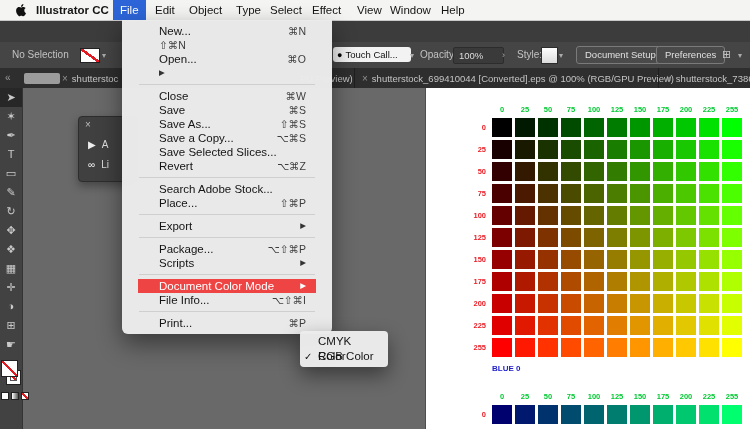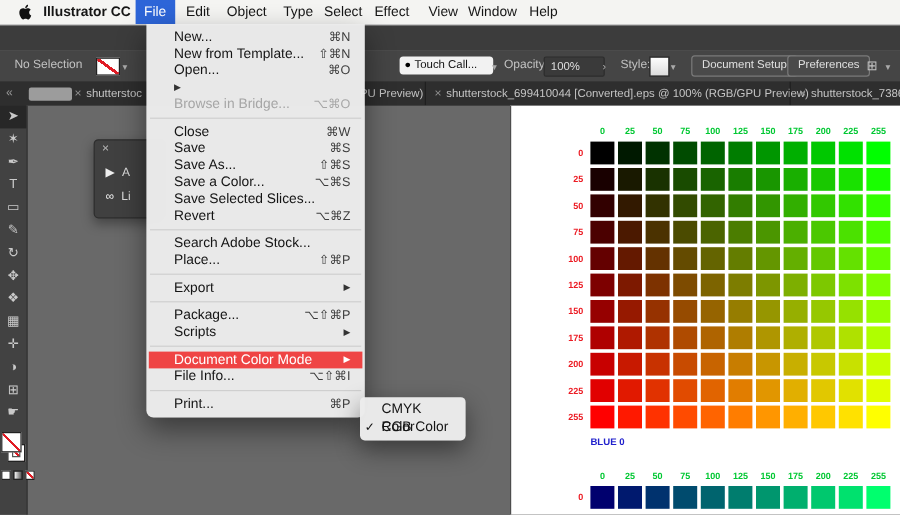--- a/index.html
+++ b/index.html
@@ -91,21 +91,21 @@
   #floatpanel{position:absolute;left:78px;top:116px;width:58px;height:64px;background:#404040;
               border:1px solid #2d2d2d;border-radius:4px;box-shadow:0 4px 10px rgba(0,0,0,.35);z-index:5;
               color:#ddd;}
   #floatpanel .close-x{position:absolute;left:6px;top:2px;color:#bbb;font-size:10px;}
   #floatpanel .prow{position:absolute;left:9px;font-size:10px;display:flex;gap:6px;align-items:center;}
   #floatpanel .r1{top:22px}.r2{top:42px}
   #floatpanel .picon{color:#eee;font-size:10px;}
 
   
   #filemenu{position:absolute;left:122px;top:20px;width:178px;background:rgba(236,236,236,.98);
-            border-radius:0 0 6px 6px;box-shadow:0 10px 24px rgba(0,0,0,.45);padding:4px 2px;z-index:30;}
+            border-radius:0 0 6px 6px;box-shadow:0 10px 24px rgba(0,0,0,.45);padding:4px 16px;z-index:30;}
   .mi{height:14px;line-height:14px;font-size:11.5px;color:#141414;display:flex;
       justify-content:space-between;align-items:center;padding:0 10px 0 21px;}
   .mi .sc{color:#3d3d3d;font-size:10.5px;}
   .mi .arr{font-size:7.5px;color:#333;}
   .mi.dis,.mi.dis .sc{color:#a6a6a6;}
   .mi.hl{background:#ef4444;color:#fff;}
   .mi.hl .sc,.mi.hl .arr{color:#fff;}
   .menu-sep{height:1px;background:#cfcfcf;margin:4px 1px;}
 
   
@@ -232,49 +232,44 @@
       <span>Li</span>
     </div>
 </div>
 
 <div id="filemenu">
     <div class="mi">
       <span class="mi-label">New...</span>
       <span class="sc">⌘N</span>
     </div>
     <div class="mi">
-      <span class="mi-label">New from Template...</span>
       <span class="sc">⇧⌘N</span>
     </div>
     <div class="mi">
       <span class="mi-label">Open...</span>
       <span class="sc">⌘O</span>
     </div>
     <div class="mi">
       <span class="arr">▶</span>
     </div>
-    <div class="mi dis">
-      <span class="mi-label">Browse in Bridge...</span>
-      <span class="sc">⌥⌘O</span>
-    </div>
     <div class="menu-sep"></div>
     <div class="mi">
       <span class="mi-label">Close</span>
       <span class="sc">⌘W</span>
     </div>
     <div class="mi">
       <span class="mi-label">Save</span>
       <span class="sc">⌘S</span>
     </div>
     <div class="mi">
       <span class="mi-label">Save As...</span>
       <span class="sc">⇧⌘S</span>
     </div>
     <div class="mi">
-      <span class="mi-label">Save a Color...</span>
+      <span class="mi-label">Save a Copy...</span>
       <span class="sc">⌥⌘S</span>
     </div>
     <div class="mi">
       <span class="mi-label">Save Selected Slices...</span>
       <span class="sc"></span>
     </div>
     <div class="mi">
       <span class="mi-label">Revert</span>
       <span class="sc">⌥⌘Z</span>
     </div>

